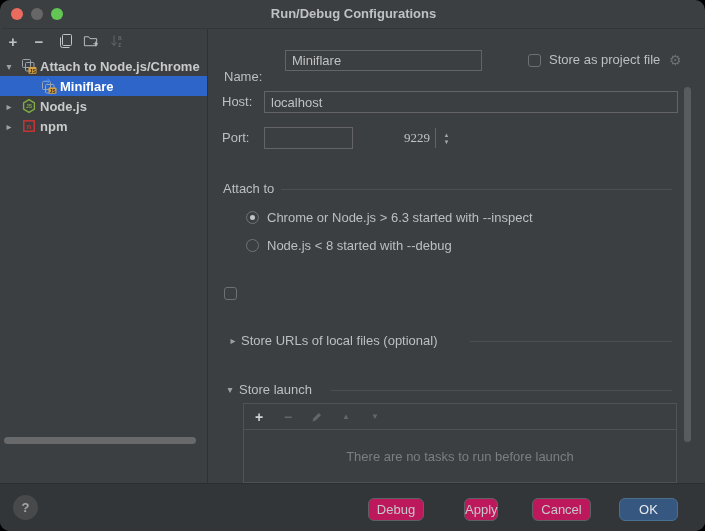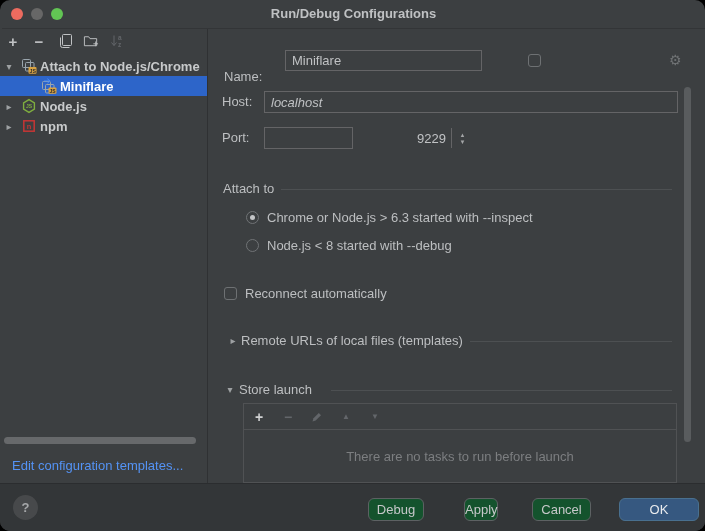--- a/index.html
+++ b/index.html
@@ -38,37 +38,37 @@
     font-family:"Liberation Sans",sans-serif;font-size:13px;padding:0 6px;box-sizing:border-box;outline:none;
   }
   .checkbox{position:absolute;width:13px;height:13px;border:1.5px solid #6e7173;border-radius:3px;box-sizing:border-box;}
   .radio{position:absolute;width:13px;height:13px;border:1.5px solid #707376;border-radius:50%;box-sizing:border-box;}
   .radio.checked::after{content:"";position:absolute;left:2.5px;top:2.5px;width:5px;height:5px;border-radius:50%;background:#c3c5c7;}
   .hline{position:absolute;height:1px;background:#4d5052;}
   .sec-chevron{position:absolute;width:14px;height:16px;line-height:16px;text-align:center;font-size:10px;color:#9ea1a3;}
   .gear{position:absolute;color:#6f7274;font-size:14px;height:22px;line-height:22px;}
   
   .port-wrap{position:absolute;left:264px;top:127px;width:89px;height:22px;border:1px solid #646466;box-sizing:border-box;display:flex;}
-  .port-input{flex:1;background:transparent;border:none;outline:none;color:#c0c2c4;text-align:right;padding:0 5px;font-family:Liberation Sans, sans-serif;font-size:13px;}
+  .port-input{flex:1;background:transparent;border:none;outline:none;color:#c0c2c4;text-align:right;padding:0 5px;font-family:Liberation Serif, serif;font-size:13px;}
   .spinner{width:21px;border-left:1px solid #646466;display:flex;flex-direction:column;align-items:center;justify-content:center;flex:none;}
   .spin-arrow{font-size:6px;line-height:6px;color:#a3a5a7;height:7px;display:flex;align-items:center;}
   
   .bl-panel{position:absolute;left:243px;top:403px;width:434px;height:80px;border:1px solid #505254;box-sizing:border-box;}
   .bl-toolbar{height:25px;border-bottom:1px solid #505254;display:flex;align-items:center;padding-left:8px;gap:15px;}
   .bl-btn{width:14px;height:16px;display:flex;align-items:center;justify-content:center;font-size:14px;font-weight:bold;color:#d0d1d2;}
   .bl-btn.disabled{color:#63666a;}
   .bl-btn.tri{font-size:8px;}
   .bl-empty{height:52px;display:flex;align-items:center;justify-content:center;color:#7c7e80;}
   .vscroll{position:absolute;left:684px;top:87px;width:7px;height:355px;border-radius:4px;background:#595c5e;}
   
   .footer-sep{position:absolute;left:0;top:483px;width:705px;height:1px;background:#2b2d2f;}
   .footer{position:absolute;left:0;top:484px;width:705px;height:47px;background:#333638;}
   .help-btn{position:absolute;left:13px;top:495px;width:25px;height:25px;border-radius:50%;background:#47494b;color:#a6a8aa;text-align:center;line-height:25px;font-weight:bold;}
   .btn{
-    position:absolute;top:498px;height:23px;border-radius:6px;background:#14532d;border:1px solid #5d6163;
+    position:absolute;top:498px;height:23px;border-radius:6px;background:#be185d;border:1px solid #5d6163;
     color:#c7c8ca;text-align:center;line-height:21px;box-sizing:border-box;font-family:"Liberation Sans",sans-serif;font-size:13px;padding:0;
   }
   .btn.primary{background:#365880;border-color:#49708f;color:#e9ebed;}
 </style>
 </head>
 <body>
 
 <div class="window">
 
   <div class="titlebar">
@@ -145,53 +145,52 @@
   <div class="tree-row" style="top:116px">
     <span class="tree-chevron">▸</span>
     <svg class="tree-icon" viewBox="0 0 16 16">
       <rect x="2.8" y="2.8" width="10.4" height="10.4" stroke="#c53635" stroke-width="1.5" fill="none"></rect>
       <text x="8" y="11" font-size="7.5" text-anchor="middle" font-weight="bold" fill="#c53635" font-family="Liberation Sans,sans-serif">n</text>
     </svg>
     <span class="tree-label">npm</span>
   </div>
 
   <div class="hscroll"></div>
-  <div class="templates-link">Edit configuration templates...</div>
 
   <div class="lbl" style="left:224px;top:66px">Name:</div>
   <input class="field" style="left: 285px; top: 50px; width: 197px; height: 21px;" value="Miniflare">
   <div class="checkbox" style="left:528px;top:54px"></div>
+  <div class="lbl" style="left:549px;top:49px">Store as project file</div>
   <div class="gear" style="left:669px;top:49px">⚙</div>
 
   <div class="lbl" style="left:222px;top:91px">Host:</div>
-  <input class="field" style="left: 264px; top: 91px; width: 414px; height: 22px; font-style: italic;" value="localhost">
+  <input class="field" style="left: 264px; top: 91px; width: 414px; height: 22px;" value="localhost">
 
   <div class="lbl" style="left:222px;top:127px">Port:</div>
   <div class="port-wrap">
     <input class="port-input" value="9229" style="">
     <div class="spinner">
       <span class="spin-arrow">▲</span>
       <span class="spin-arrow">▼</span>
     </div>
   </div>
 
   <div class="lbl" style="left:223px;top:178px">Attach to</div>
   <div class="hline" style="left:281px;top:189px;width:391px"></div>
 
   <div class="radio checked" style="left:246px;top:211px"></div>
   <div class="lbl" style="left:267px;top:207px">Chrome or Node.js &gt; 6.3 started with --inspect</div>
 
   <div class="radio" style="left:246px;top:239px"></div>
   <div class="lbl" style="left:267px;top:235px">Node.js &lt; 8 started with --debug</div>
 
   <div class="checkbox" style="left:224px;top:287px"></div>
-  <div class="lbl" style="left:245px;top:283px">Reconnect automatically</div>
 
   <div class="sec-chevron" style="left:226px;top:333px">▸</div>
-  <div class="lbl" style="left:241px;top:330px">Remote URLs of local files (templates)</div>
+  <div class="lbl" style="left:241px;top:330px">Store URLs of local files (optional)</div>
   <div class="hline" style="left:470px;top:341px;width:202px"></div>
 
   <div class="sec-chevron" style="left:223px;top:382px">▾</div>
   <div class="lbl" style="left:239px;top:379px">Store launch</div>
   <div class="hline" style="left:331px;top:390px;width:341px"></div>
 
   <div class="bl-panel">
     <div class="bl-toolbar">
       <div class="bl-btn">
         <span>+</span>
@@ -217,15 +216,15 @@
   <div class="vscroll"></div>
 
   <div class="footer-sep"></div>
   <div class="footer"></div>
   <div class="help-btn">
     <span>?</span>
   </div>
   <button class="btn" style="left:368px;width:56px">Debug</button>
   <button class="btn" style="left:464px;width:34px">Apply</button>
   <button class="btn" style="left:532px;width:59px">Cancel</button>
-  <button class="btn primary" style="left:619px;width:80px">OK</button>
+  <button class="btn primary" style="left:619px;width:59px">OK</button>
 
 </div>
 
 </body></html>

